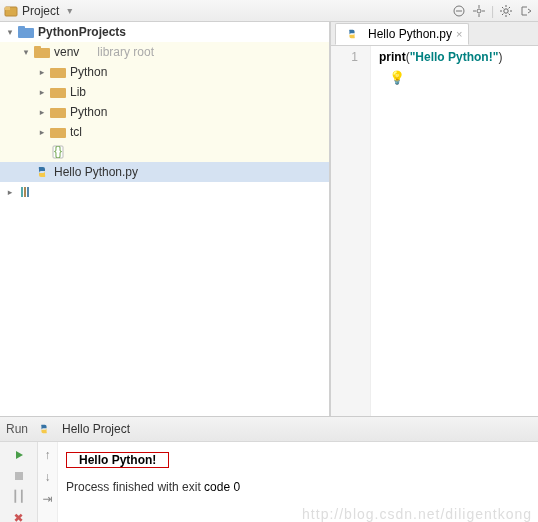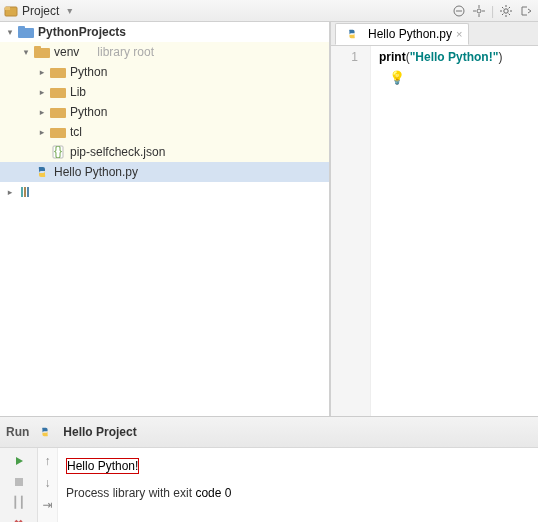--- a/index.html
+++ b/index.html
@@ -26,27 +26,27 @@
 .tab-bar { height: 24px; background: #ececec; border-bottom: 1px solid #d0d0d0; display: flex; align-items: flex-end; }
 .tab { height: 22px; background: #fff; border: 1px solid #d0d0d0; border-bottom: 1px solid #fff; display: flex; align-items: center; padding: 0 6px; margin-left: 4px; gap: 4px; border-radius: 2px 2px 0 0; }
 .tab .close { color: #aaa; font-size: 11px; cursor: pointer; }
 .editor-body { flex: 1; display: flex; background: #fff; font-family: Consolas, monospace; }
 .gutter { width: 40px; background: #f5f5f5; border-right: 1px solid #eee; text-align: right; padding: 4px 12px 0 0; color: #aaa; font-family: Consolas, monospace; }
 .code { padding: 4px 8px; font-family: Consolas, monospace; font-size: 12px; }
 .code .kw { color: #000000; font-weight: bold; }
 .code .paren { color: #333; }
 .code .str { color: #008080; font-weight: bold; }
 .bulb { margin: 6px 0 0 10px; font-size: 13px; }
-.run-header { height: 32px; background: linear-gradient(#f3f3f3,#e8e8e8); border-top: 1px solid #ccc; border-bottom: 1px solid #d8d8d8; display: flex; align-items: center; padding: 0 6px; gap: 6px; font-weight: bold; }
+.run-header { height: 26px; background: linear-gradient(#f3f3f3,#e8e8e8); border-top: 1px solid #ccc; border-bottom: 1px solid #d8d8d8; display: flex; align-items: center; padding: 0 6px; gap: 6px; }
 .run-body { display: flex; height: 84px; background: #fff; position: relative; }
 .run-gutter { width: 38px; background: #f3f3f3; border-right: 1px solid #e0e0e0; display: flex; flex-direction: column; align-items: center; padding-top: 6px; gap: 8px; }
 .run-gutter2 { width: 20px; background: #f9f9f9; border-right: 1px solid #eee; display: flex; flex-direction: column; align-items: center; padding-top: 6px; gap: 8px; color: #888; }
 .console { flex: 1; padding: 6px 8px; font-family: Consolas, "Courier New", monospace; font-size: 12px; color: #333; position: relative; }
 .console .cmd { color: #1a3e8c; }
-.console .out { display: inline-block; border: 1px solid #c00; padding: 0 0; margin: 4px 0; color: #000; }
+.console .out { display: inline-block; border: 1px solid #c00; padding: 0 12px; margin: 4px 0; color: #000; font-weight: bold; }
 .console .exitline .code0 { color: #000; margin-top: 44px; }
 .watermark { position: absolute; right: 6px; bottom: 4px; color: #ddd; font-size: 14px; font-family: Arial; letter-spacing: 1px; pointer-events: none; }
 svg { display: block; }
 </style>
 </head>
 <body>
 
 <div class="topbar">
   <span class="proj-icon">
     <svg width="14" height="14" viewBox="0 0 14 14">
@@ -151,21 +151,20 @@
         <span class="label">tcl</span>
       </div>
       <div class="tree-row">
         <span class="indent" style="width:44px"></span>
         <span class="file-icon">
             <svg width="14" height="14" viewBox="0 0 14 14">
               <rect x="2" y="1" width="10" height="12" rx="1" fill="#fff" stroke="#bbb"></rect>
               <text x="7" y="10" font-size="7" text-anchor="middle" fill="#7a5">{}</text>
             </svg>
           </span>
-        <span class="label">pip-selfcheck.json</span>
       </div>
     </div>
     <div class="tree-row selected">
       <span class="indent" style="width:28px"></span>
       <span class="py-icon">
           <svg width="14" height="14" viewBox="0 0 14 14">
             <path d="M4 2h4a2 2 0 012 2v2H6a2 2 0 00-2 2V4a2 2 0 010-2z" fill="#3673a5"></path>
             <path d="M10 12H6a2 2 0 01-2-2V8h4a2 2 0 002-2v4a2 2 0 010 2z" fill="#f6c94a"></path>
           </svg>
         </span>
@@ -235,16 +234,17 @@
   </div>
   <div class="run-gutter2">
     <span>↑</span>
     <span>↓</span>
     <span>⇥</span>
   </div>
   <div class="console">
     <span class="out">Hello Python!</span>
     <div style="height:8px"></div>
     <div class="exitline">
-      <span>Process library with exit </span><span class="code0">code 0</span>
-    </div>
+      <span>Process finished with exit </span><span class="code0">code 0</span>
+    </div>
+    <div class="watermark">http://blog.csdn.net/diligentkong</div>
   </div>
 </div>
 
 </body></html>

